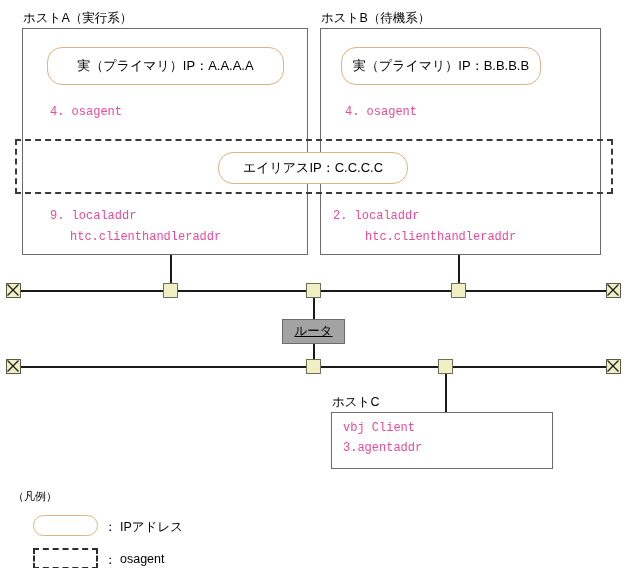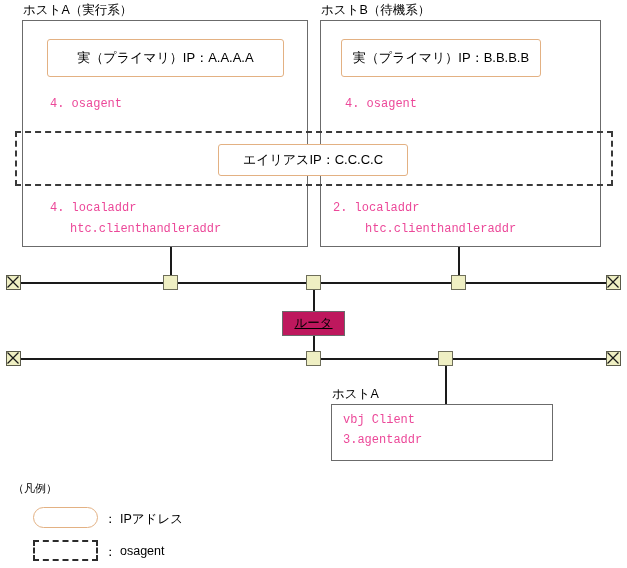--- a/index.html
+++ b/index.html
@@ -11,21 +11,21 @@
     font-family: "Liberation Sans", "DejaVu Sans", sans-serif;
     color: #1a1a1a;
   }
   #canvas {
     position: relative;
     width: 627px;
     height: 568px;
     overflow: hidden;
     background: #ffffff;
   }
-  .abs { position: absolute; }
+  .abs { position: absolute; margin-top: 8px; }
 
   
   .host-label {
     font-size: 12.5px;
     line-height: 14px;
     color: #000;
     white-space: nowrap;
   }
   .mono-text {
     font-family: "Liberation Mono", "DejaVu Sans Mono", monospace;
@@ -38,21 +38,21 @@
   
   .host-box {
     border: 1.6px solid #6b6b6b;
     background: transparent;
     box-sizing: border-box;
   }
 
   
   .ip-pill {
     border: 1.5px solid #e3b183;
-    border-radius: 3px;
+    border-radius: 15px;
     background: #ffffff;
     box-sizing: border-box;
     display: flex;
     align-items: center;
     justify-content: center;
   }
   .ip-pill .pill-text {
     font-size: 13px;
     white-space: nowrap;
     color: #000;
@@ -90,21 +90,21 @@
     height: 15px;
     background: #efefc3;
     border: 1.6px solid #5a5a4a;
     box-sizing: border-box;
   }
   .terminator svg { display: block; }
 
   
   .router-box {
     border: 1.6px solid #6b6b6b;
-    background: #be185d;
+    background: #a3a3a3;
     box-sizing: border-box;
     display: flex;
     align-items: center;
     justify-content: center;
     font-size: 12.5px;
     color: #000;
     text-decoration: underline;
   }
 
   
@@ -130,21 +130,21 @@
   <div class="abs host-label" style="left:23px; top:3px;">ホストA（実行系）</div>
 
   <div class="abs host-box" style="left:22px; top:20px; width:286px; height:227px;"></div>
 
   <div class="abs ip-pill" style="left:47px; top:39px; width:237px; height:38px;">
     <span class="pill-text">実（プライマリ）IP：A.A.A.A</span>
   </div>
 
   <div class="abs mono-text" style="left:50px; top:97px;">4. osagent</div>
 
-  <div class="abs mono-text" style="left:50px; top:201px;">4. localaddr</div>
+  <div class="abs mono-text" style="left:50px; top:201px;">9. localaddr</div>
 
   <div class="abs mono-text" style="left:70px; top:222px;">htc.clienthandleraddr</div>
 
   <div class="abs host-label" style="left:321px; top:3px;">ホストB（待機系）</div>
 
   <div class="abs host-box" style="left:320px; top:20px; width:281px; height:227px;"></div>
 
   <div class="abs ip-pill" style="left:341px; top:39px; width:200px; height:38px;">
     <span class="pill-text">実（プライマリ）IP：B.B.B.B</span>
   </div>
@@ -206,21 +206,21 @@
       <line x1="0.5" y1="0.5" x2="11.5" y2="11.5" stroke="#1a1a1a" stroke-width="1.3"></line>
       <line x1="11.5" y1="0.5" x2="0.5" y2="11.5" stroke="#1a1a1a" stroke-width="1.3"></line>
     </svg>
   </div>
 
   <div class="abs tap" style="left:306px; top:351px;"></div>
 
   <div class="abs tap" style="left:438px; top:351px;"></div>
   <div class="abs drop-line" style="left:445px; top:366px; height:38px;"></div>
 
-  <div class="abs host-label" style="left:332px; top:387px;">ホストA</div>
+  <div class="abs host-label" style="left:332px; top:387px;">ホストC</div>
 
   <div class="abs host-box" style="left:331px; top:404px; width:222px; height:57px;"></div>
 
   <div class="abs mono-text" style="left:343px; top:413px;">vbj Client</div>
 
   <div class="abs mono-text" style="left:343px; top:433px;">3.agentaddr</div>
 
 
   <div class="abs legend-title" style="left:13px; top:481px;">（凡例）</div>
 

